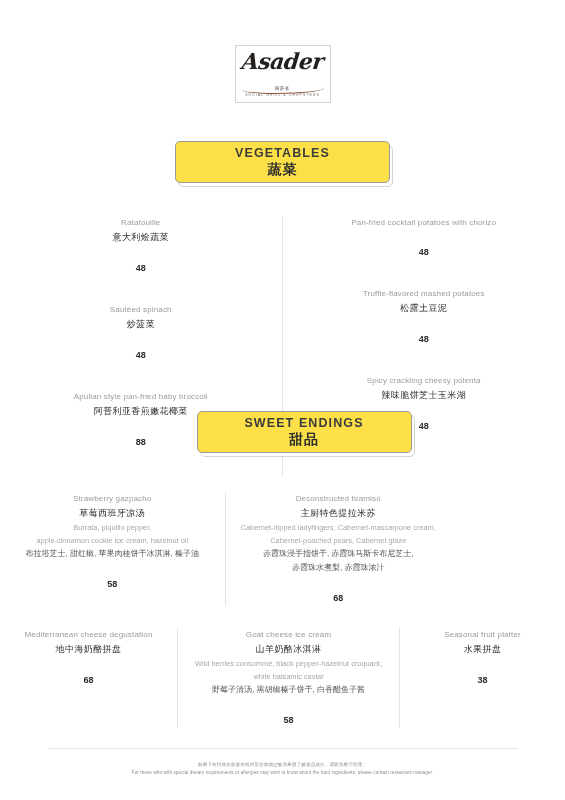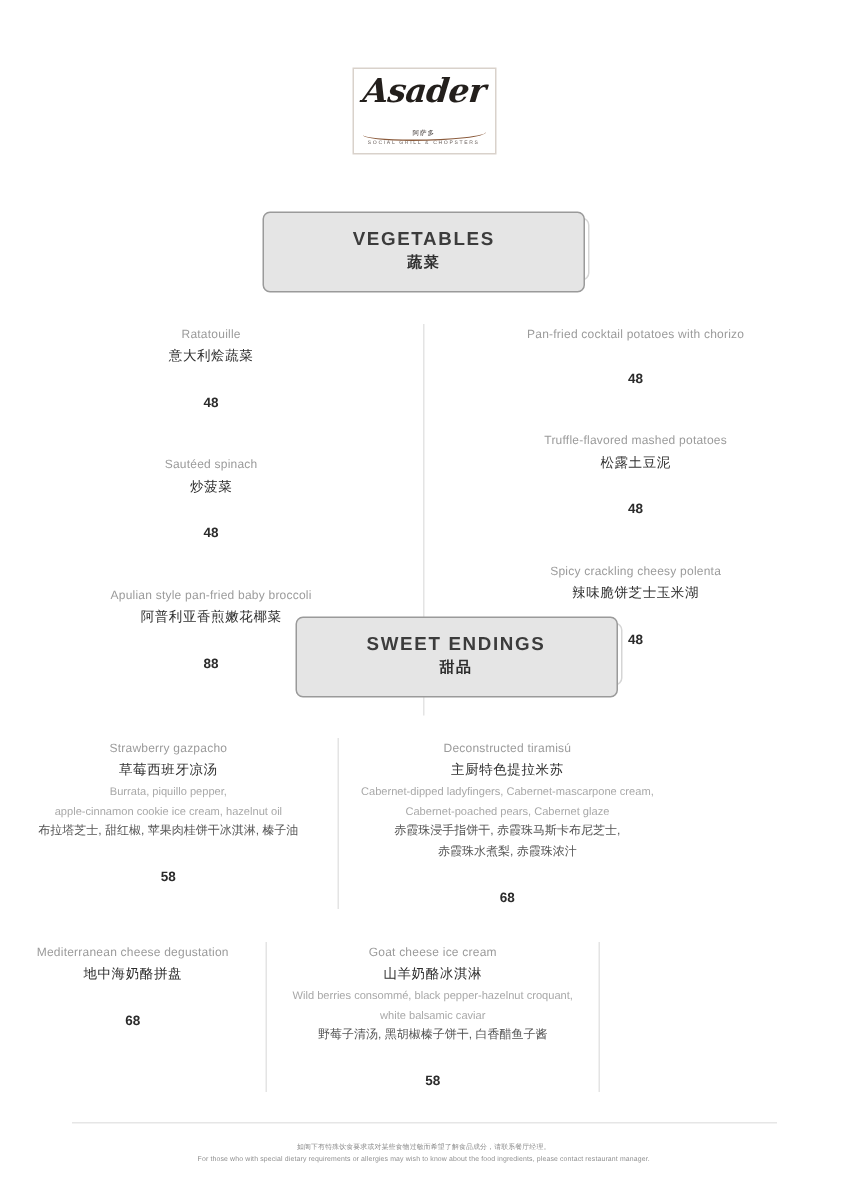--- a/index.html
+++ b/index.html
@@ -50,30 +50,30 @@
   
   .sec-head { position: absolute; left: 0; right: 0; display:flex; justify-content:center; }
   .sec-head-inner {
     position: relative; width: 215px; height: 44px;
   }
   .sec-shadow {
     position: absolute; left: 3px; top: 4px; width: 215px; height: 42px;
     border: 1px solid #d5d5d5; border-radius: 5px; background: #fff;
   }
   .sec-main {
-    position: absolute; left: 0; top: 0; width: 215px; height: 54px;
-    border: 1px solid #9a9a9a; border-radius: 5px; background: #e5e5e5;
+    position: absolute; left: 0; top: 0; width: 215px; height: 42px;
+    border: 1px solid #9a9a9a; border-radius: 5px; background: #fde047;
     display: flex; flex-direction: column; align-items: center; justify-content: center;
   }
   .sec-en {
     font-size: 12.5px; font-weight: 700; letter-spacing: 1.1px;
     color: #3c3c3c; line-height: 15px;
   }
   .sec-cn {
-    font-size: 10px; font-weight: 700; color: #2e2e2e;
+    font-size: 14px; font-weight: 700; color: #2e2e2e;
     line-height: 17px; letter-spacing: 1px;
   }
 
   
   .dish { text-align: center; }
   .d-en {
     font-size: 8px; color: #9b9b9b; line-height: 13px;
     letter-spacing: 0.15px;
   }
   .d-cn {
@@ -225,20 +225,25 @@
       <div class="d-price">68</div>
     </div>
     <div class="bottom-cell c2 dish">
       <div class="d-en">Goat cheese ice cream</div>
       <div class="d-cn">山羊奶酪冰淇淋</div>
       <div class="d-desc-en">Wild berries consommé, black pepper-hazelnut croquant,</div>
       <div class="d-desc-en">white balsamic caviar</div>
       <div class="d-desc-cn">野莓子清汤, 黑胡椒榛子饼干, 白香醋鱼子酱</div>
       <div class="d-price">58</div>
     </div>
+    <div class="bottom-cell c3 dish">
+      <div class="d-en">Seasonal fruit platter</div>
+      <div class="d-cn">水果拼盘</div>
+      <div class="d-price">38</div>
+    </div>
   </div>
 
   <div class="footer">
     <div class="foot-rule"></div>
     <div class="foot-cn">如阁下有特殊饮食要求或对某些食物过敏而希望了解食品成分，请联系餐厅经理。</div>
     <div class="foot-en">For those who with special dietary requirements or allergies may wish to know about the food ingredients, please contact restaurant manager.</div>
   </div>
 
 </div>
 

